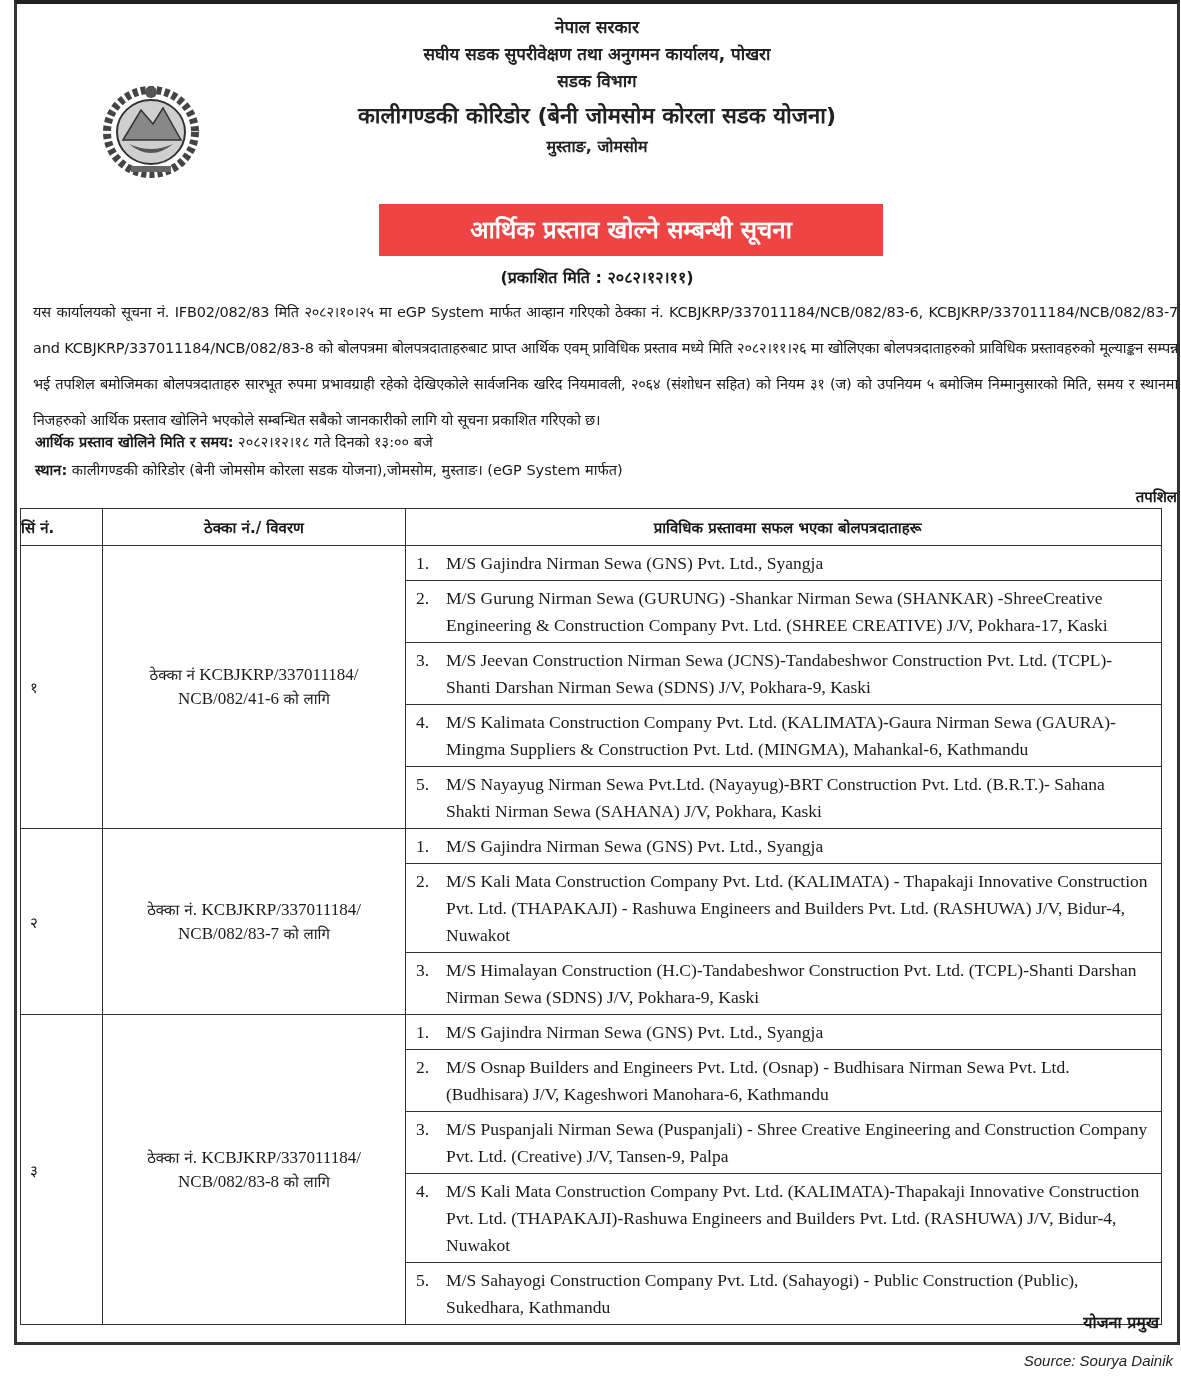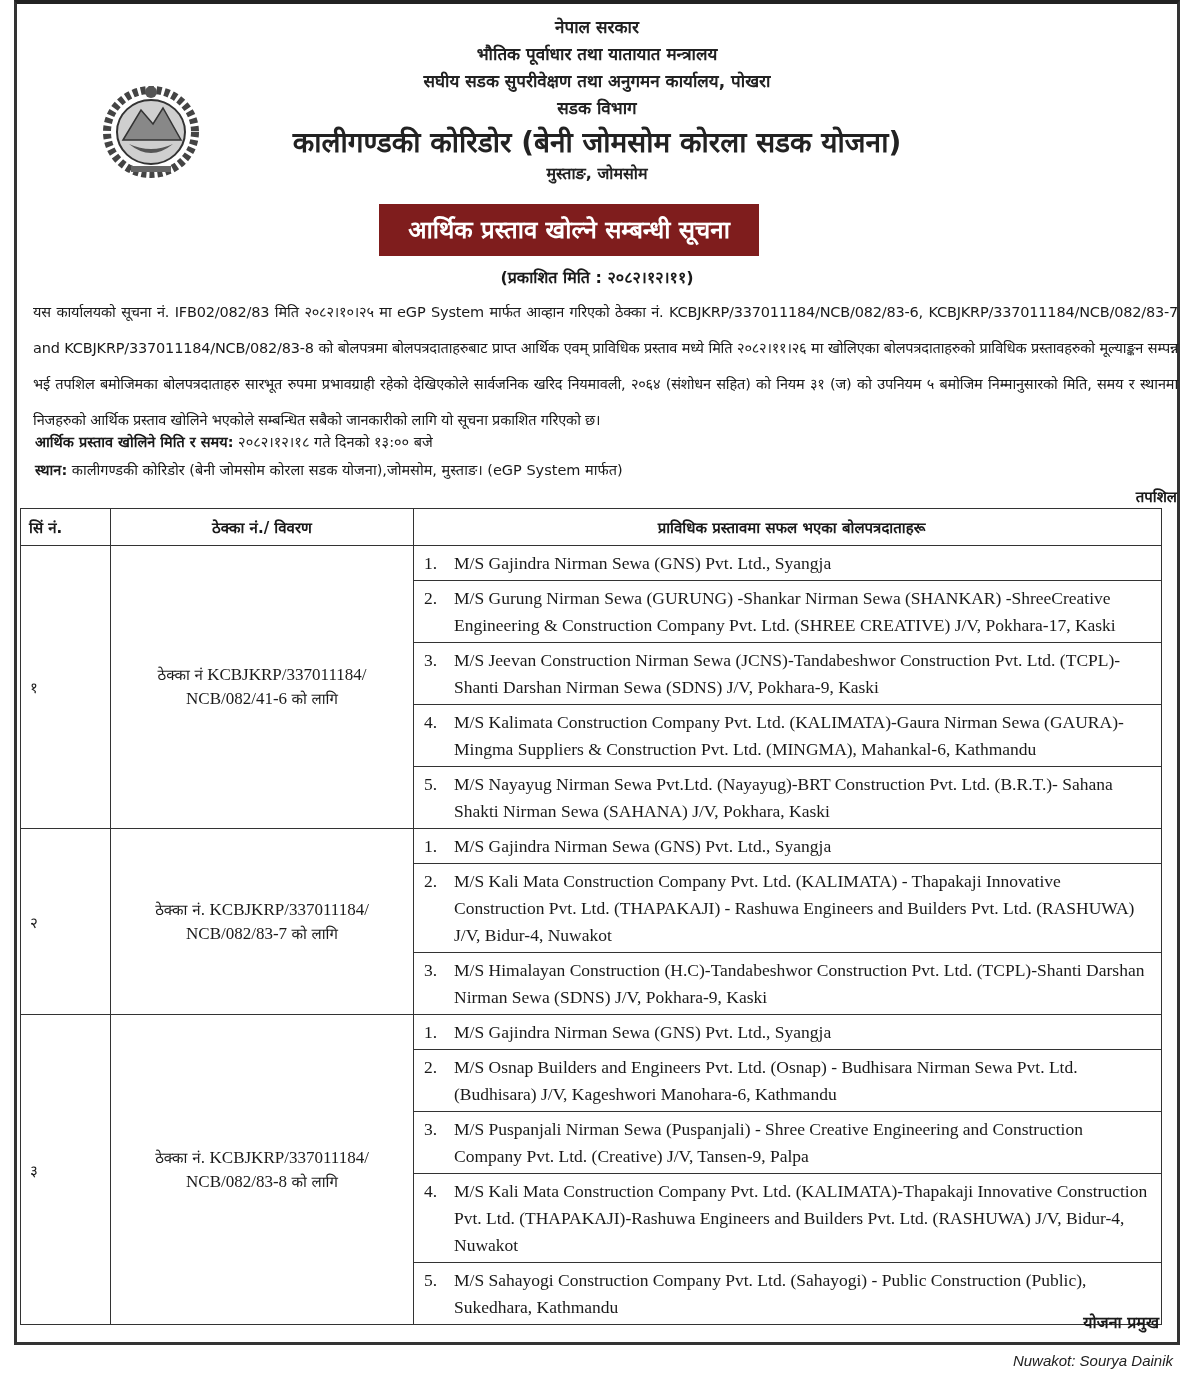--- a/index.html
+++ b/index.html
@@ -7,28 +7,28 @@
     width:1181px; height:1377px; background:#ffffff; position:relative; overflow:hidden;
     font-family:"Liberation Serif","DejaVu Serif",serif; color:#1a1a1a;
   }
   .frame {
     position:absolute; left:14px; top:0; width:1166px; height:1345px;
     border:3px solid #333; border-top:4px solid #222; box-sizing:border-box; background:#fff;
   }
   .header { position:absolute; left:0; right:0; top:10px; text-align:center; }
   .hline { font-family:"DejaVu Sans",sans-serif; font-weight:bold; color:#222; }
   .h1 { font-size:17px; line-height:27px; }
-  .hbig { font-size:28px; line-height:38px; margin-top:2px; }
+  .hbig { font-size:22px; line-height:38px; margin-top:2px; }
   .hsub { font-size:16px; line-height:24px; }
   .emblem {
     position:absolute; left:84px; top:78px; width:100px; height:96px;
   }
   .title-box {
-    position:absolute; left:362px; top:200px; width:380px; height:52px;
-    background:#7f1d1d; color:#fff; font-family:"DejaVu Sans",sans-serif; font-weight:bold;
+    position:absolute; left:362px; top:200px; width:504px; height:52px;
+    background:#ef4444; color:#fff; font-family:"DejaVu Sans",sans-serif; font-weight:bold;
     font-size:24px; line-height:52px; text-align:center;
   }
   .pubdate {
     position:absolute; left:0; right:0; top:262px; text-align:center;
     font-family:"DejaVu Sans",sans-serif; font-weight:bold; font-size:16px;
   }
   .body-text {
     position:absolute; left:16px; top:290px; width:1145px;
     font-family:"DejaVu Sans",sans-serif; font-size:14.5px; line-height:36px; text-align:justify;
     letter-spacing:-0.2px;
@@ -40,21 +40,21 @@
     font-family:"DejaVu Sans",sans-serif; font-weight:bold; font-size:15px;
   }
   table.main {
     position:absolute; left:20px; top:508px; width:1142px; border-collapse:collapse;
     font-size:17.5px;
   }
   table.main th, table.main td { border:1.5px solid #333; vertical-align:middle; }
   table.main th {
     height:34px; font-family:"DejaVu Sans",sans-serif; font-weight:bold; font-size:15px;
   }
-  th.c1 { width:80px; text-align:left; padding-left:8px; }
+  th.c1 { width:80px; text-align:left; padding-left:0; }
   th.c2 { width:300px; text-align:center; }
   th.c3 { text-align:center; padding-left:9px; }
   td.sn { font-family:"DejaVu Sans",sans-serif; font-size:15px; padding-left:9px; vertical-align:middle; }
   td.desc { text-align:center; line-height:24px; font-size:17px; }
   td.desc .dv { font-family:"DejaVu Sans",sans-serif; font-size:15px; }
   td.bidders { padding:0; }
   .bidder {
     display:flex; border-bottom:1.5px solid #333; padding:4px 8px 3px 10px; line-height:27px;
   }
   .bidder:last-child { border-bottom:none; }
@@ -78,21 +78,20 @@
     <ellipse cx="50" cy="50" rx="44" ry="42" fill="none" stroke="#444" stroke-width="8" stroke-dasharray="5 3"></ellipse>
     <ellipse cx="50" cy="50" rx="34" ry="32" fill="#cfcfcf" stroke="#333" stroke-width="2"></ellipse>
     <polygon points="22,58 40,28 52,42 62,26 80,58" fill="#888" stroke="#333" stroke-width="1.5"></polygon>
     <path d="M28 62 Q50 80 72 62 Q50 72 28 62 Z" fill="#555"></path>
     <circle cx="50" cy="10" r="6" fill="#555"></circle>
     <rect x="30" y="84" width="40" height="6" fill="#666"></rect>
   </svg>
 
   <div class="header">
     <div class="hline h1">नेपाल सरकार</div>
-    <div class="hline h1">भौतिक पूर्वाधार तथा यातायात मन्त्रालय</div>
     <div class="hline h1">सघीय सडक सुपरीवेक्षण तथा अनुगमन कार्यालय, पोखरा</div>
     <div class="hline h1">सडक विभाग</div>
     <div class="hline hbig">कालीगण्डकी कोरिडोर (बेनी जोमसोम कोरला सडक योजना)</div>
     <div class="hline hsub">मुस्ताङ, जोमसोम</div>
   </div>
 
   <div class="title-box">आर्थिक प्रस्ताव खोल्ने सम्बन्धी सूचना</div>
   <div class="pubdate">(प्रकाशित मिति : २०८२।१२।११)</div>
 
   <div class="body-text">यस कार्यालयको सूचना नं. IFB02/082/83 मिति २०८२।१०।२५ मा eGP System मार्फत आव्हान गरिएको ठेक्का नं. KCBJKRP/337011184/NCB/082/83-6, KCBJKRP/337011184/NCB/082/83-7 and KCBJKRP/337011184/NCB/082/83-8 को बोलपत्रमा बोलपत्रदाताहरुबाट प्राप्त आर्थिक एवम् प्राविधिक प्रस्ताव मध्ये मिति २०८२।११।२६ मा खोलिएका बोलपत्रदाताहरुको प्राविधिक प्रस्तावहरुको मूल्याङ्कन सम्पन्न भई तपशिल बमोजिमका बोलपत्रदाताहरु सारभूत रुपमा प्रभावग्राही रहेको देखिएकोले सार्वजनिक खरिद नियमावली, २०६४ (संशोधन सहित) को नियम ३१ (ज) को उपनियम ५ बमोजिम निम्मानुसारको मिति, समय र स्थानमा निजहरुको आर्थिक प्रस्ताव खोलिने भएकोले सम्बन्धित सबैको जानकारीको लागि यो सूचना प्रकाशित गरिएको छ।</div>
@@ -203,13 +202,13 @@
         <div class="bidder">
             <span class="num">5.</span>
             <span class="name">M/S Sahayogi Construction Company Pvt. Ltd. (Sahayogi) - Public Construction (Public), Sukedhara, Kathmandu</span>
           </div>
       </td>
     </tr>
   </tbody>
 </table>
 
 <div class="sign">योजना प्रमुख</div>
-<div class="source">Nuwakot: Sourya Dainik</div>
+<div class="source">Source: Sourya Dainik</div>
 
 </body></html>

